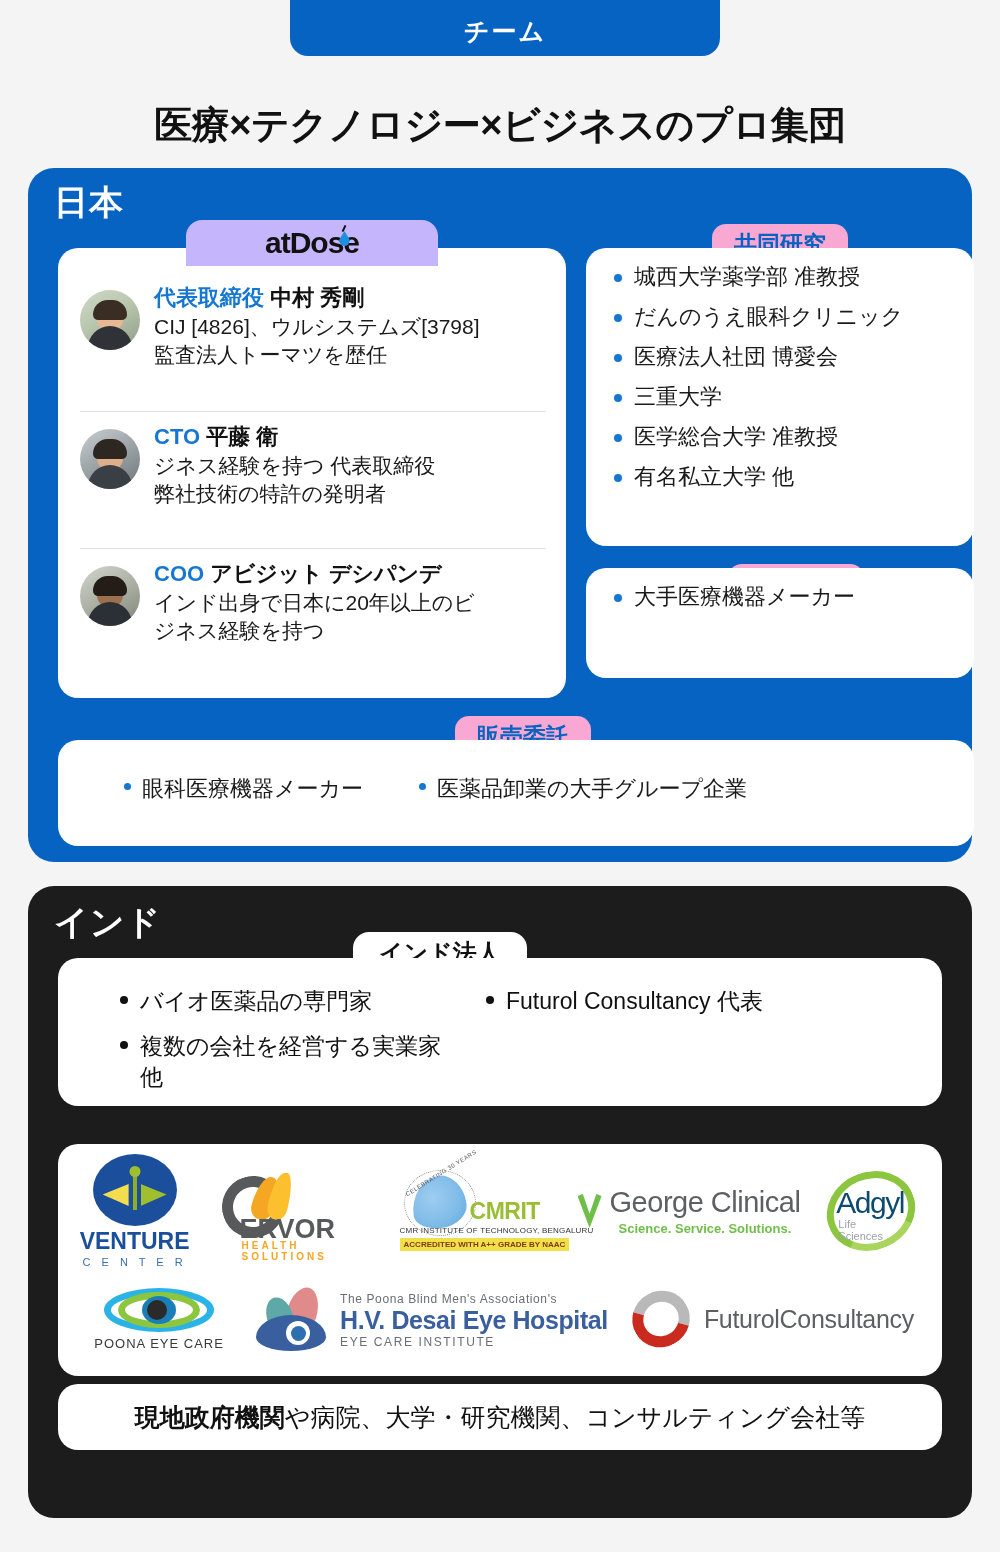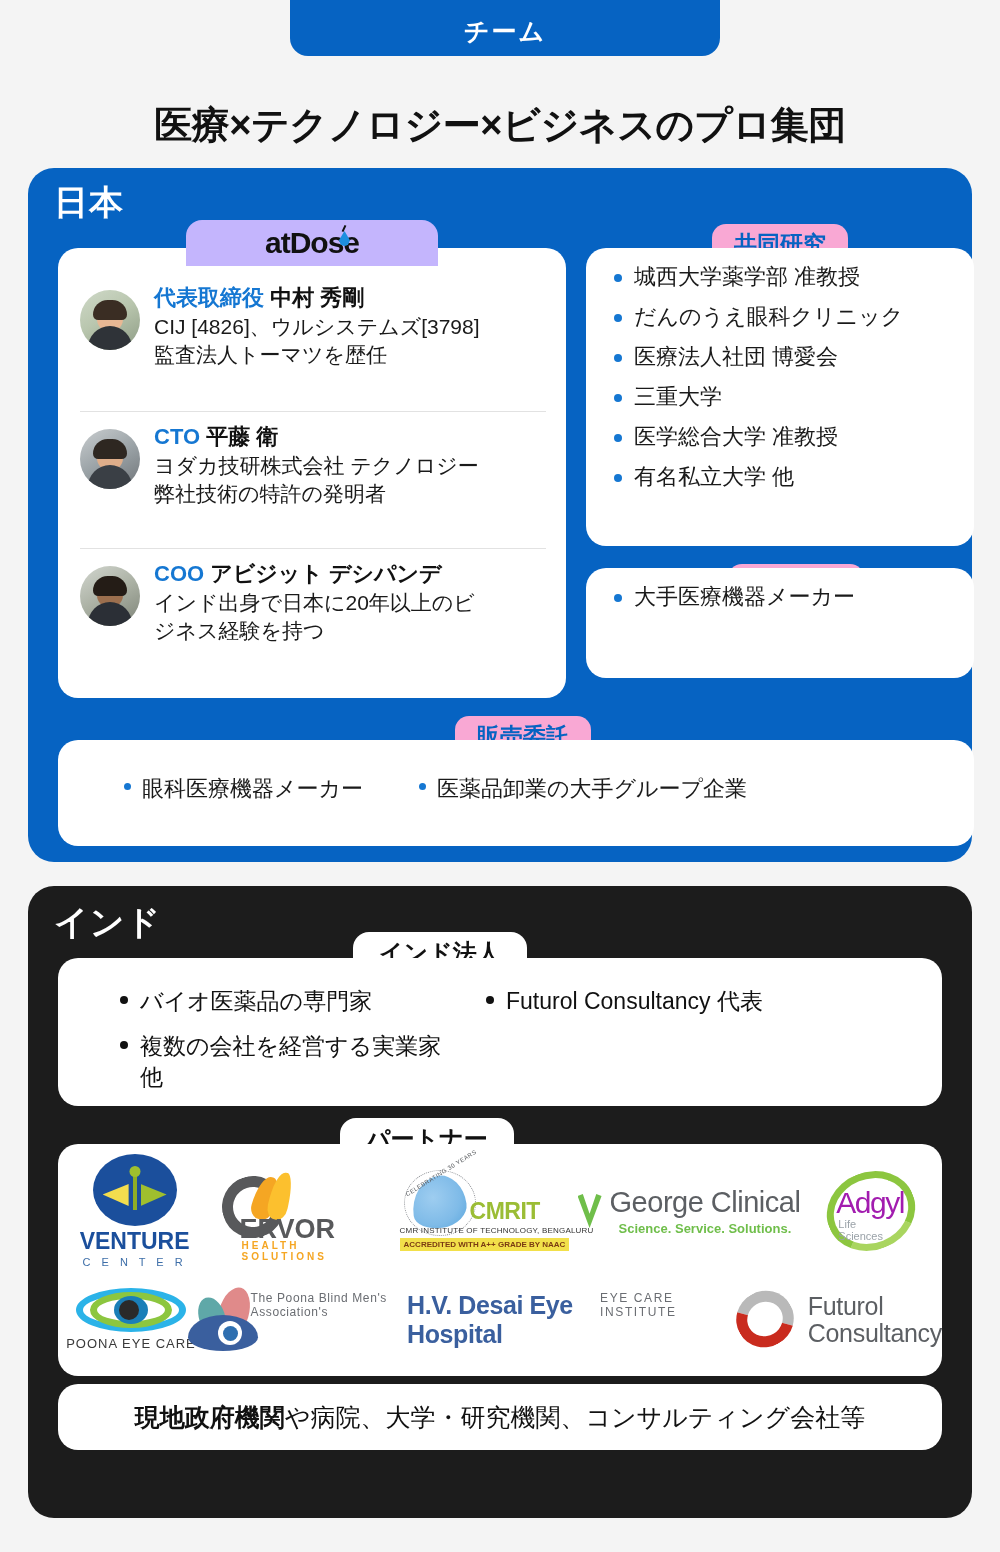--- a/index.html
+++ b/index.html
@@ -224,21 +224,21 @@
   .gc-text { display:flex; flex-direction:column; }
   .gc-name { font-size:29px; color:#5c5f63; letter-spacing:-0.5px; }
   .gc-sub { font-size:13px; font-weight:bold; color:#6fbe4a;
     text-align:center; margin-top:2px; }
 
   
   .adgyl-wrap { position: relative; width: 96px; height: 86px; }
   .adgyl-ring { position:absolute; left:2px; top:4px; width:90px; height:78px;
     border:7px solid #8cc63f; border-radius:50%; border-bottom-color:#a9d55f;
     transform: rotate(-22deg); }
-  .adgyl-name { position:absolute; left:12px; top:18px; font-size:30px; color:#a21caf;
+  .adgyl-name { position:absolute; left:12px; top:18px; font-size:30px; color:#0c4a6e;
     letter-spacing:-1.5px; }
   .adgyl-s1 { position:absolute; left:14px; top:50px; font-size:11px; color:#9aa2a8; }
   .adgyl-s2 { position:absolute; left:14px; top:62px; font-size:11px; color:#9aa2a8; }
 
   
   .pec-wrap { position:relative; width:146px; height:84px; }
   .pec-eye { position:absolute; left:18px; top:4px; width:110px; height:54px; }
   .pec-o1 { position:absolute; left:0; top:6px; width:110px; height:44px;
     border:7px solid #2bb3e8; border-radius:50%; }
   .pec-o2 { position:absolute; left:14px; top:10px; width:82px; height:36px;
@@ -256,35 +256,35 @@
   .hvd-p1 { position:absolute; left:34px; top:2px; width:30px; height:44px;
     background:#e08a8a; border-radius: 50% 50% 50% 50% / 60% 60% 40% 40%; transform: rotate(16deg); }
   .hvd-p2 { position:absolute; left:12px; top:12px; width:26px; height:34px;
     background:#5fa8a8; border-radius: 50% 50% 50% 50% / 60% 60% 40% 40%; transform: rotate(-18deg); }
   .hvd-eye { position:absolute; left:2px; top:30px; width:70px; height:36px;
     background:#3a5f9e; border-radius: 50% 50% 50% 50% / 62% 62% 38% 38%; }
   .hvd-eye::after { content:""; position:absolute; left:30px; top:6px; width:24px; height:24px;
     border-radius:50%; background:#fff; }
   .hvd-eye::before { content:""; position:absolute; left:35px; top:11px; width:15px; height:15px;
     border-radius:50%; background:#2e6fb0; z-index:2; }
-  .hvd-text { display:flex; flex-direction:row; }
+  .hvd-text { display:flex; flex-direction:column; }
   .hvd-l1 { font-size:12px; color:#6a6d72; letter-spacing:0.6px; }
   .hvd-l2 { font-size:25px; font-weight:bold; color:#3a5f9e; letter-spacing:-0.4px; }
   .hvd-l3 { font-size:12px; color:#6a6d72; letter-spacing:1.6px; }
 
   
   .fut-wrap { display:flex; align-items:center; gap:10px; }
   .fut-mark { position:relative; width:64px; height:62px; }
   .fut-top { position:absolute; left:2px; top:2px; width:58px; height:56px;
     border:11px solid #b9b9b9; border-radius:50%;
     border-bottom-color: transparent; border-left-color: transparent; transform: rotate(-30deg); }
   .fut-bot { position:absolute; left:2px; top:2px; width:58px; height:56px;
     border:11px solid #c92b1e; border-radius:50%;
     border-top-color: transparent; border-right-color: transparent; transform: rotate(-30deg); }
-  .fut-text { display:flex; flex-direction:column; }
+  .fut-text { display:flex; flex-direction:row; }
   .fut-l1, .fut-l2 { font-size:25px; color:#5c5f63; line-height:1.1; letter-spacing:-0.3px; }
   .caption-box {
     position: absolute; left: 30px; top: 498px; width: 884px; height: 66px;
     background: #fff; border-radius: 20px;
     display: flex; align-items: center; justify-content: center;
     font-size: 25px; color: #111;
   }
 </style>
 </head>
 <body>
@@ -325,21 +325,21 @@
 
       <div class="member m2">
         <div class="avatar av-b">
             <div class="hair"></div>
           </div>
         <div class="m-text">
           <div class="m-role">
             <span class="role">CTO</span>
             <span class="name">平藤 衛</span>
           </div>
-          <div class="m-desc">ヨダカ技研株式会社 テクノロジー</div>
+          <div class="m-desc">ジネス経験を持つ 代表取締役</div>
           <div class="m-desc">弊社技術の特許の発明者</div>
         </div>
       </div>
       <div class="divider d2"></div>
 
       <div class="member m3">
         <div class="avatar av-c">
             <div class="hair"></div>
           </div>
         <div class="m-text">
@@ -386,21 +386,20 @@
 
     <div class="dark-tab corp-tab">インド法人</div>
     <div class="in-card corp-card">
       <div class="corp-grid">
         <div>バイオ医薬品の専門家</div>
         <div>Futurol Consultancy 代表</div>
         <div>複数の会社を経営する実業家 他</div>
       </div>
     </div>
 
-    <div class="dark-tab partner-tab">パートナー</div>
     <div class="in-card partner-card">
 
       <div class="logo-row logo-row-1">
 
         <div class="logo">
           <div class="vc-mark">
             <div class="vc-wing-l"></div>
             <div class="vc-wing-r"></div>
             <div class="vc-stem"></div>
             <div class="vc-dot"></div>

